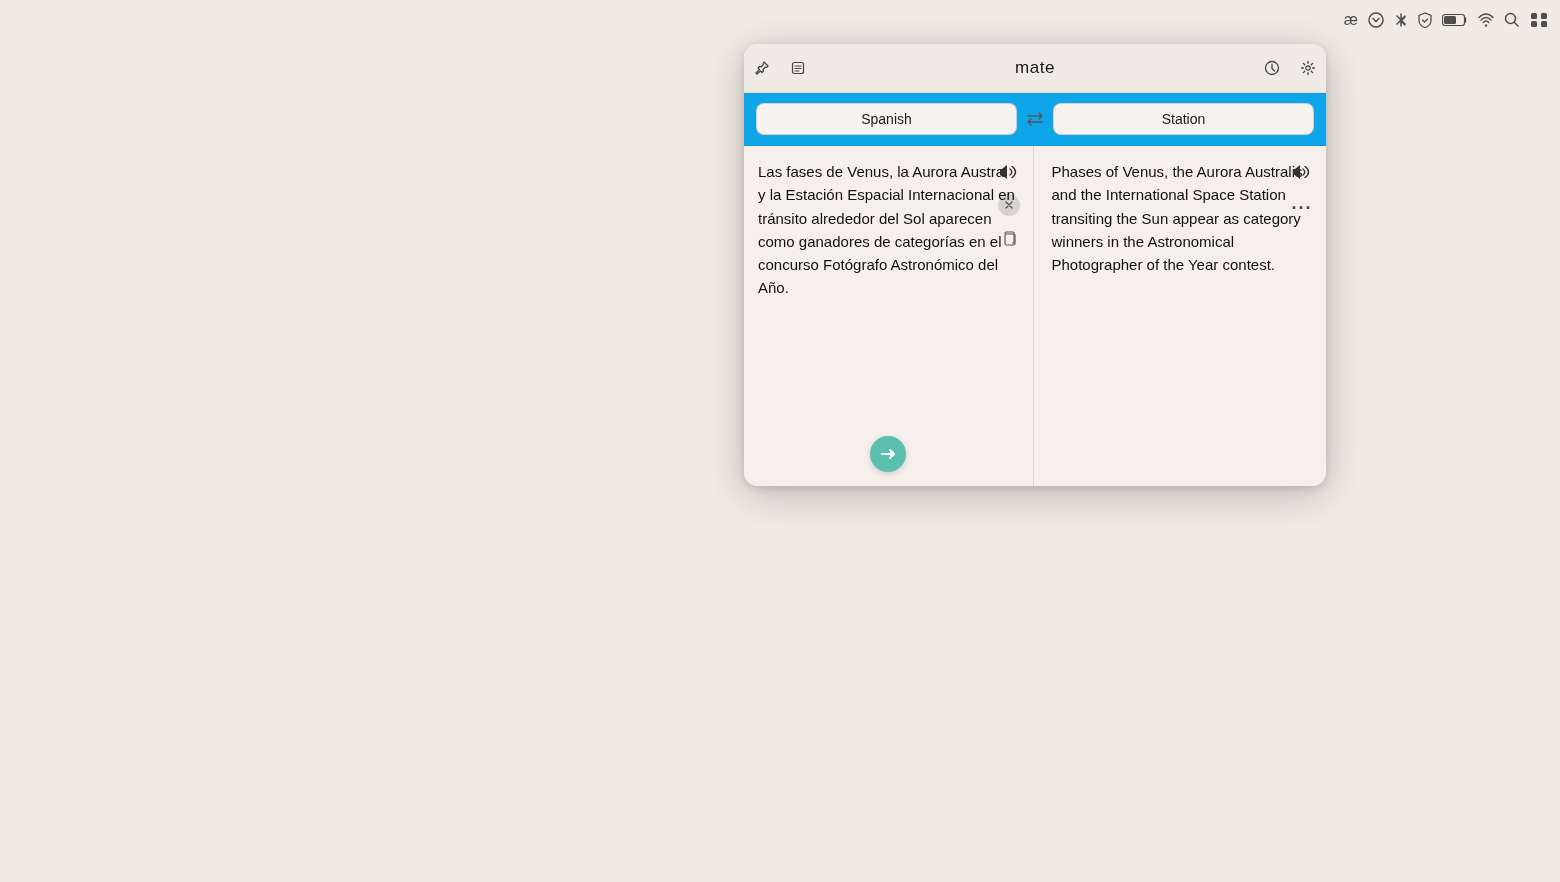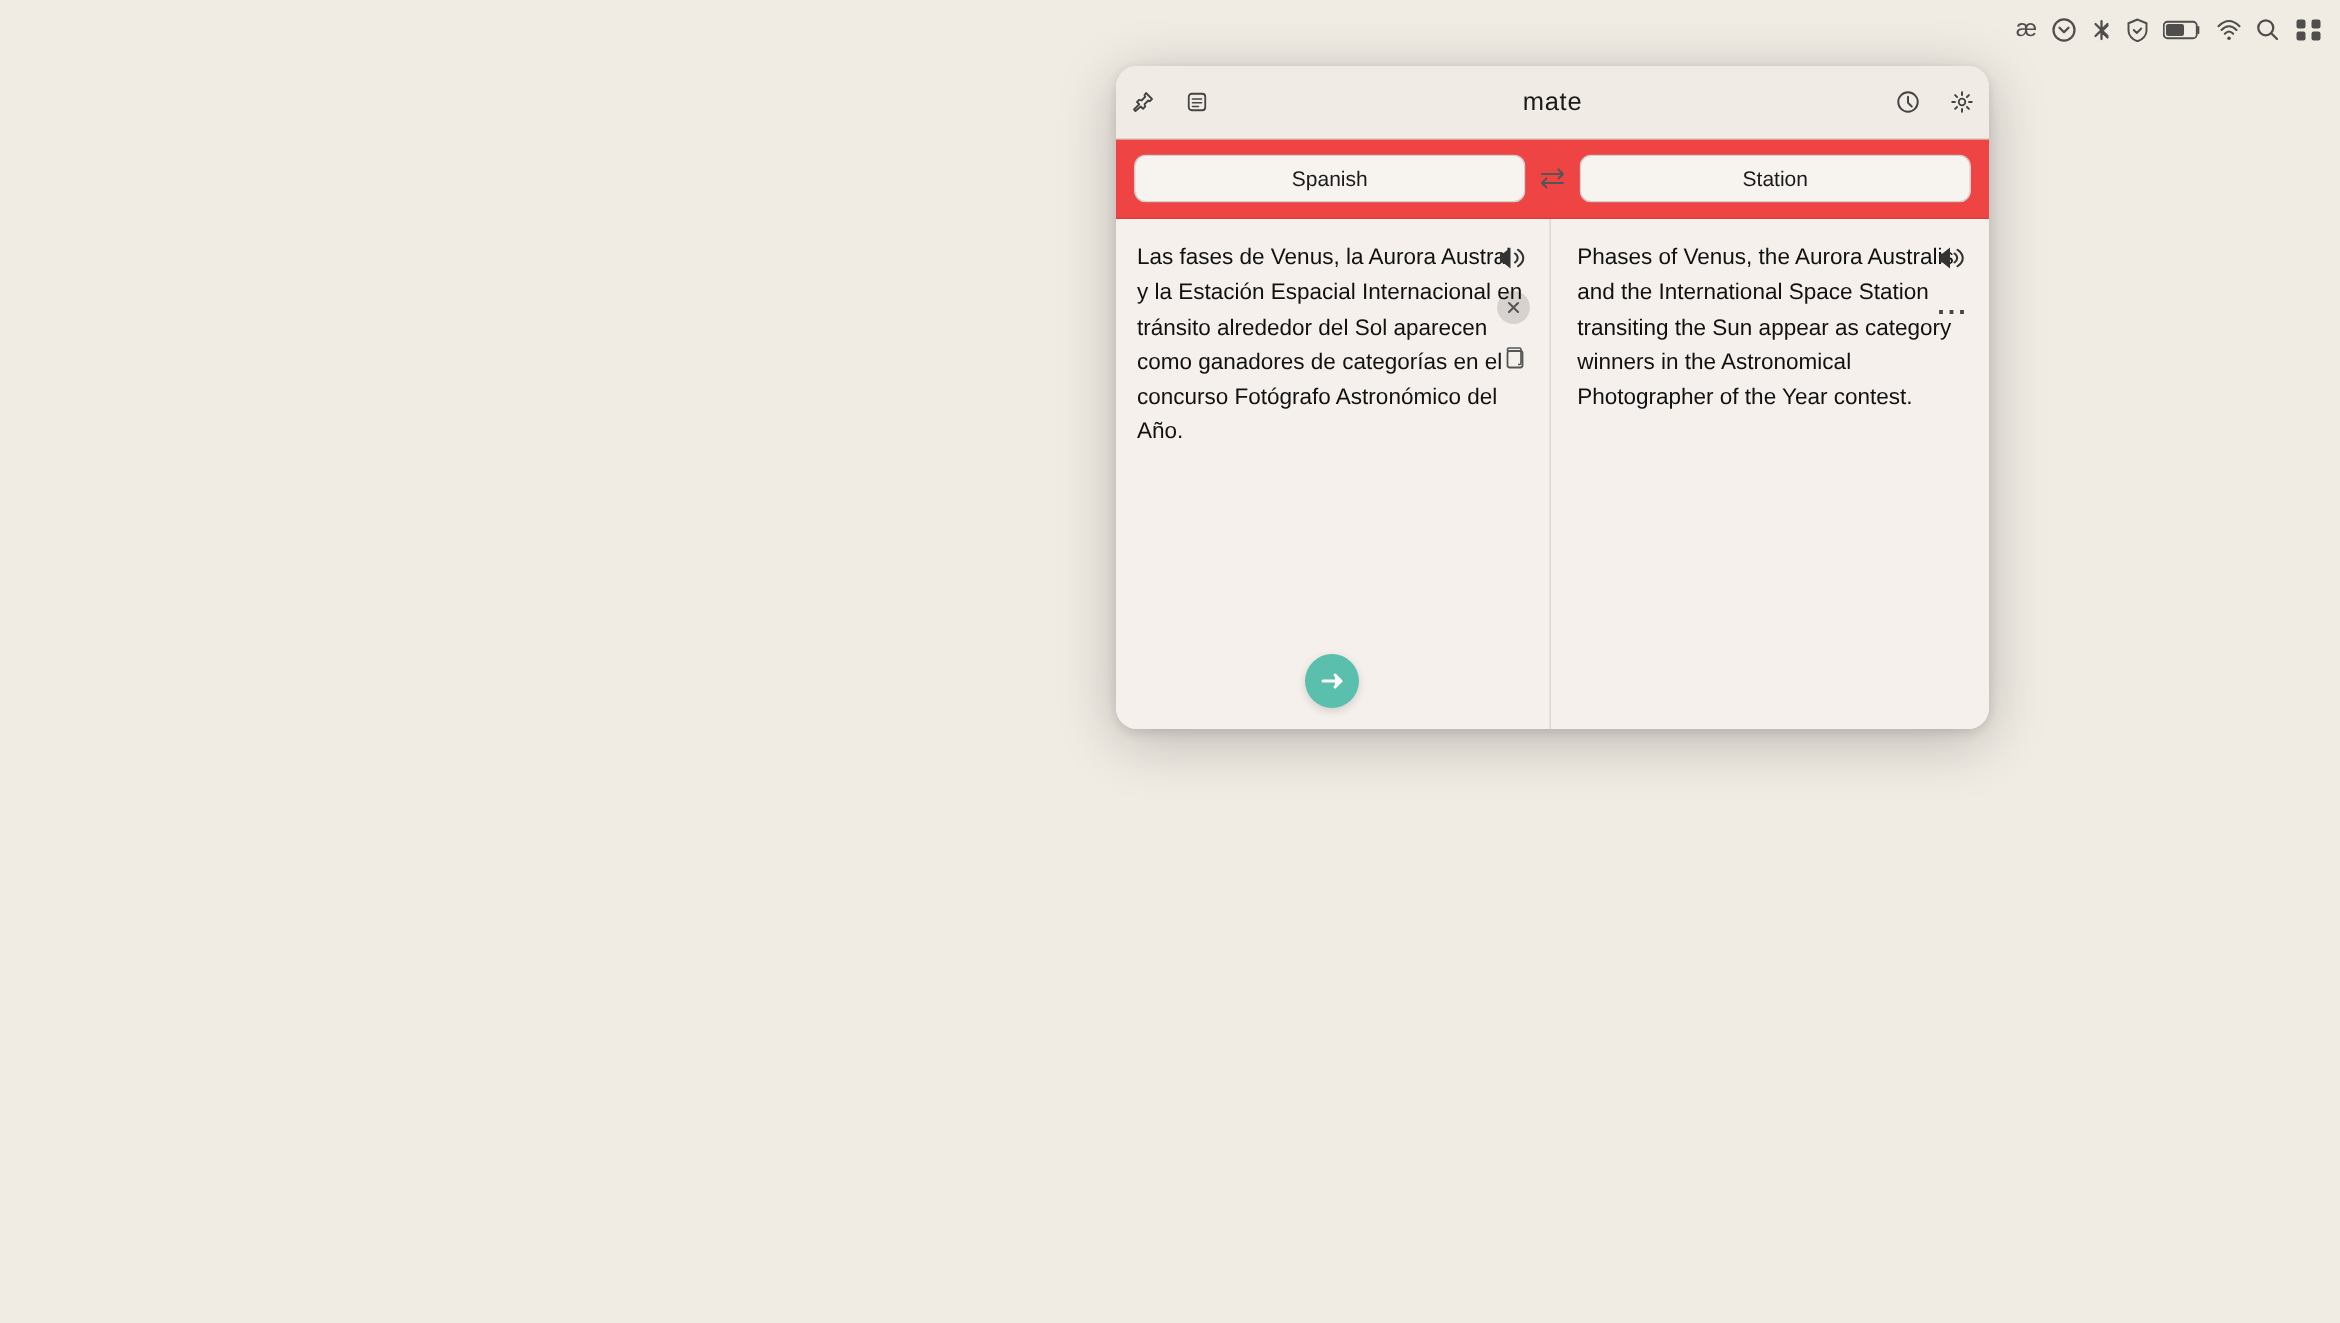--- a/index.html
+++ b/index.html
@@ -87,21 +87,21 @@
       cursor: pointer;
       color: #444;
       font-size: 16px;
     }
 
     
     .language-bar {
       display: flex;
       align-items: center;
       padding: 8px 12px;
-      background: #ef4444;
+      background: #0ea5e9;
       border-bottom: 1px solid rgba(0,0,0,0.08);
       gap: 0;
     }
 
     .lang-btn {
       flex: 1;
       text-align: center;
       padding: 7px 12px;
       border-radius: 8px;
       border: 1px solid rgba(0,0,0,0.15);

